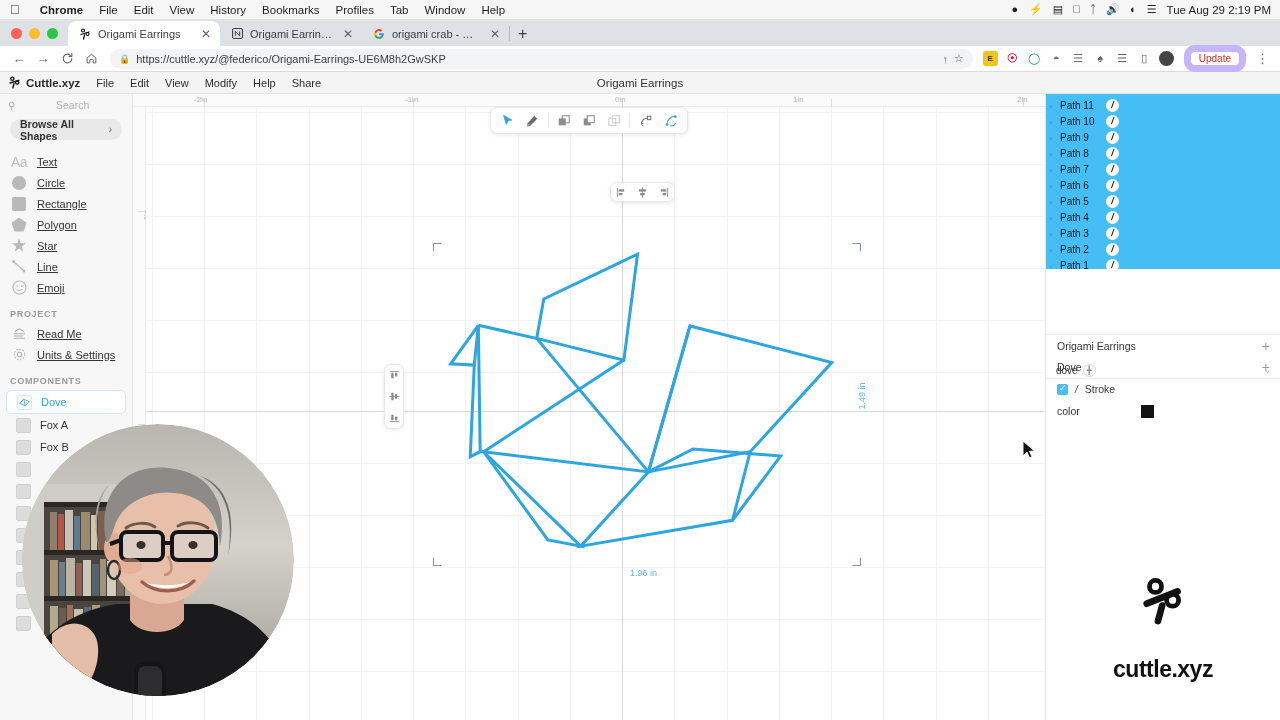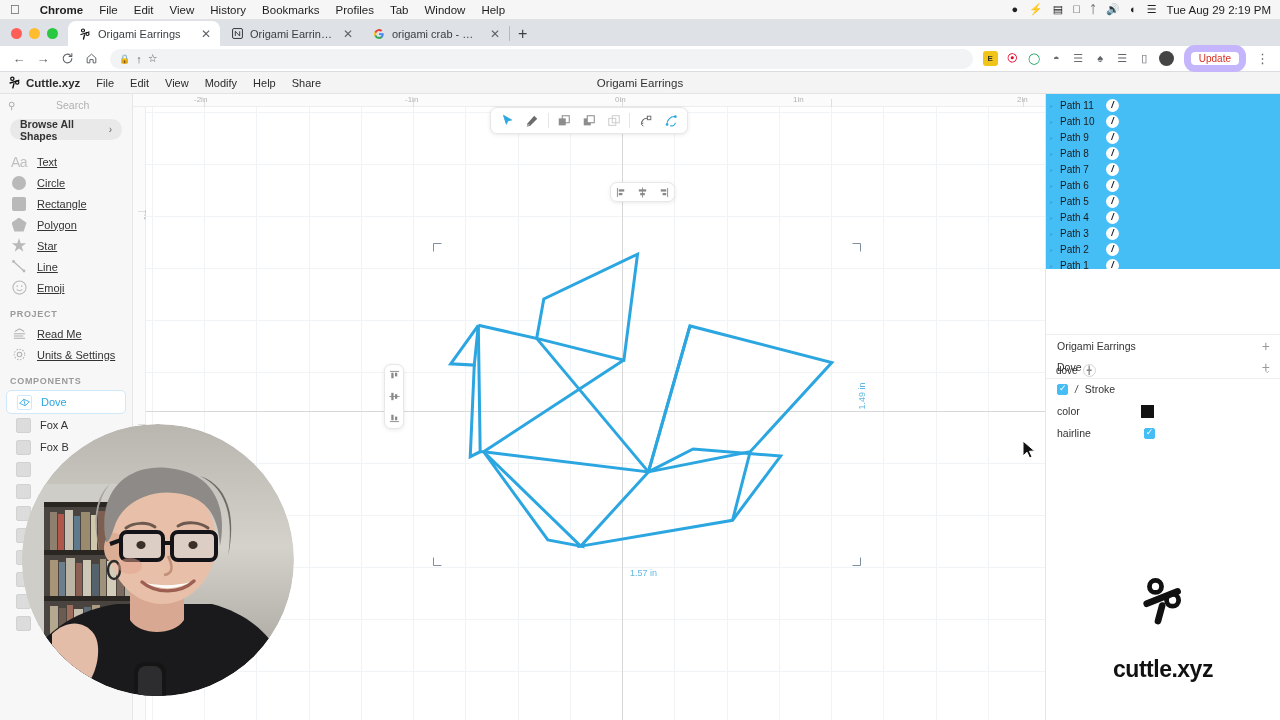--- a/index.html
+++ b/index.html
@@ -262,20 +262,21 @@
         </svg>
     </div>
     <div class="navbtn">
       <svg width="13" height="13" viewBox="0 0 24 24">
           <path d="M4 11 12 4l8 7v9h-5v-6H9v6H4z" fill="none" stroke="#5f6368" stroke-width="1.8" stroke-linejoin="round"></path>
         </svg>
     </div>
 
     <div class="omnibox">
       <span class="lock">🔒</span>
+      <span class="url">https://cuttle.xyz/@federico/Origami-Earrings-UE6M8h2GwSKP</span>
       <span class="share">↑</span>
       <span class="star">☆</span>
     </div>
 
     <div class="exts">
       <span class="ext" style="background:#f0c419;border-radius:3px;color:#333;font-size:8px;font-weight:bold;">E</span>
       <span class="ext" style="color:#e60023;">⦿</span>
       <span class="ext" style="color:#0f9d58;">◯</span>
       <span class="ext" style="color:#6b6b6b;">◓</span>
       <span class="ext" style="color:#6b6b6b;">☰</span>
@@ -613,21 +614,21 @@
       </div>
       <div class="tbtn" style="width:18px;height:21px;">
         <svg width="11" height="11" viewBox="0 0 12 12">
             <rect x="1" y="10" width="10" height="1" fill="#8a8a8a"></rect>
             <rect x="2.5" y="3" width="2.5" height="6" fill="#8a8a8a"></rect>
             <rect x="6.5" y="5" width="2.5" height="4" fill="#8a8a8a"></rect>
           </svg>
       </div>
     </div>
 
-    <div class="dimlabel" style="left:497px;top:474px;">1.57 in</div>
+    <div class="dimlabel" style="left:497px;top:474px;">1.96 in</div>
     <div class="dimlabel vert" style="left:715px;top:297px;">1.49 in</div>
   </div>
 
   <div class="rightpanel">
 
     <div class="pathlist">
       <div style="height:3px"></div>
       <div class="pathrow">
           <span class="tri">▸</span>
           <span class="nm">Path 11</span>
@@ -710,25 +711,20 @@
         <span class="strokeglyph">/</span>
         <span>Stroke</span>
       </div>
 
       <div class="proprow">
         <span>color</span>
         <span style="width:61px"></span>
         <span class="colorbox"></span>
       </div>
 
-      <div class="proprow">
-        <span>hairline</span>
-        <span style="width:53px"></span>
-        <span class="chk on"></span>
-      </div>
     </div>
   </div>
 
   <div class="webcam">
     <svg width="272" height="272" viewBox="0 0 272 272">
       <defs>
         <clipPath id="cc">
             <circle cx="136" cy="136" r="136"></circle>
           </clipPath>
         <linearGradient id="wall" x1="0" y1="0" x2="0" y2="1">

